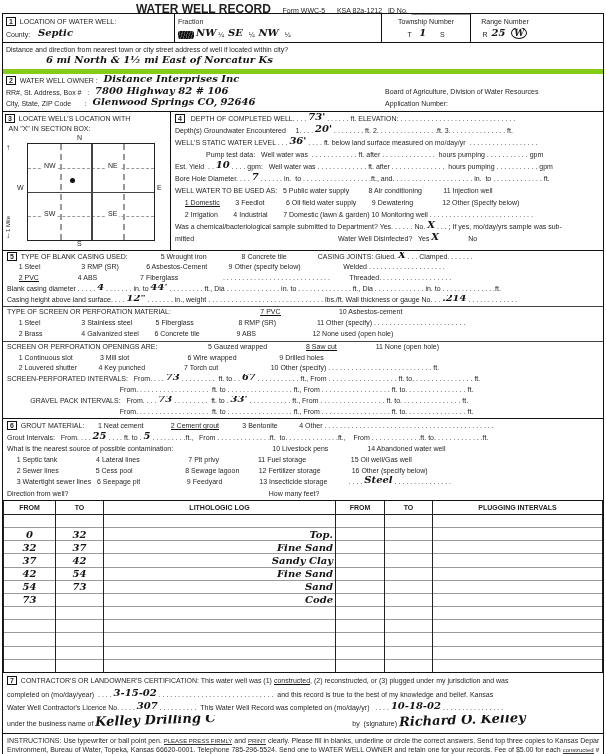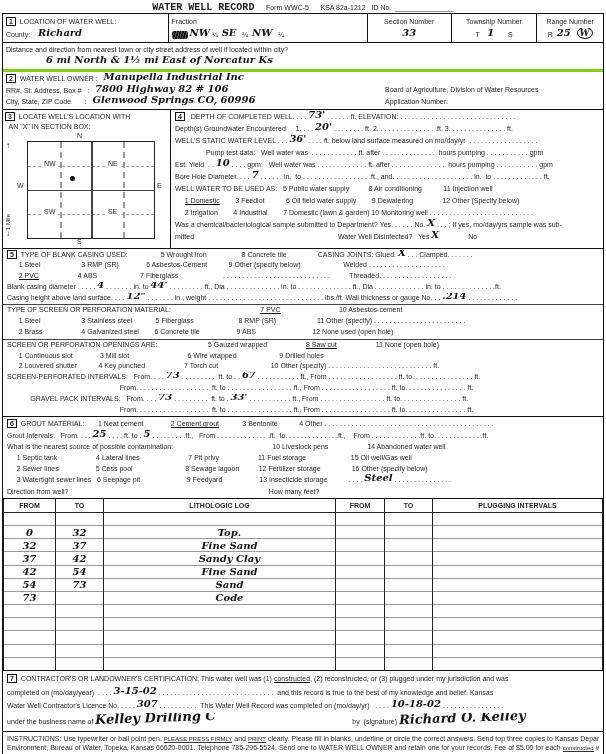--- a/index.html
+++ b/index.html
@@ -1,38 +1,38 @@
 <!DOCTYPE html>
 <html><head>
 <meta charset="utf-8">
 <style>
   html,body{margin:0;padding:0;background:#ffffff;}
   body{width:606px;height:754px;overflow:hidden;font-family:"Liberation Sans",sans-serif;color:#1f1f1f;}
   .titlebar{height:11px;text-align:center;font-size:7.5px;white-space:pre;padding-top:2px;}
   .form{border:1.5px solid #111;margin:0 2px;background:#fff;}
   .line{white-space:pre;overflow:hidden;font-size:7px;line-height:11px;height:11px;}
   .sp{font-size:7px;}
-  .sb{font-size:10px;font-weight:bold;font-family:Liberation Mono, monospace;}
+  .sb{font-size:12px;font-weight:bold;}
   .su{font-size:7px;border-bottom:1.5px solid #111;padding-bottom:0px;}
   .sh{font-family:"DejaVu Serif",serif;font-style:italic;font-weight:600;font-size:10px;line-height:5px;position:relative;top:-1px;color:#141414;}
   .sH{font-family:"DejaVu Serif",serif;font-style:italic;font-weight:700;font-size:13px;line-height:5px;position:relative;top:-2px;color:#141414;display:inline-block;transform:rotate(-2deg);}
   .sn{border:1px solid #111;padding:0 2px;font-weight:bold;font-size:7px;margin-right:2px;}
   .sc{font-family:"DejaVu Serif",serif;font-style:italic;font-weight:700;font-size:9px;border:1.5px solid #111;border-radius:50%;padding:0 2px;line-height:5px;position:relative;top:-1px;}
   .ss{display:inline-block;width:16px;height:8px;background:repeating-linear-gradient(105deg,#111 0 1.5px,#555 1.5px 2.5px);border-radius:2px;vertical-align:middle;margin-right:2px;}
   
   .b1{display:flex;border-bottom:1px solid #111;}
   .b1 .cell{border-right:1px solid #111;padding:1px 3px;}
   .b1 .cell:last-child{border-right:none;}
   .c-loc{width:165px;}
   .c-frac{width:200px;}
   .c-sec{width:80px;text-align:center;}
   .c-twn{width:82px;text-align:center;}
   .c-rng{width:62px;text-align:center;}
   .b1 .line{height:13px;line-height:13px;}
-  .dist{border-bottom:3px solid #84cc16;padding:1px 3px;}
+  .dist{border-bottom:5px solid #84cc16;padding:1px 3px;}
   .dist .line{height:12px;line-height:12px;}
   .dist .hwline{padding-left:40px;}
   .owner{display:flex;border-bottom:1px solid #111;padding:1px 3px;}
   .owner-left{flex:1;}
   .owner-right{width:215px;padding-top:11px;}
   .owner .line{height:11.5px;line-height:11.5px;}
   
   .row34{display:flex;border-bottom:1.5px solid #111;}
   .sec3{width:163px;border-right:1px solid #111;padding:2px 2px;}
   .sec3 .line{height:10px;line-height:10px;}
@@ -62,69 +62,65 @@
   .sec5{border-bottom:1.5px solid #111;padding:1px 4px;}
   .sec5 .line{height:10.8px;line-height:10.8px;}
   .divider{border-top:1px solid #444;margin:1px -4px 0;}
   .sec6{border-bottom:1.5px solid #111;padding:1px 4px;}
   .sec6 .line{height:11.2px;line-height:11.2px;}
   
   table.litho{border-collapse:collapse;width:100%;table-layout:fixed;}
   table.litho th{border:1px solid #222;border-top:none;font-size:7px;font-weight:bold;height:13px;padding:0;}
   table.litho td{border-left:1px solid #222;border-right:1px solid #222;border-top:1px solid #9a9a9a;height:12.2px;padding:0 2px;font-family:"DejaVu Serif",serif;font-style:italic;font-weight:600;font-size:10px;color:#141414;overflow:hidden;white-space:nowrap;}
   table.litho .c0,table.litho .c1,table.litho .c3,table.litho .c4{text-align:center;}
-  table.litho .c2,table.litho .c5{text-align:center;padding-left:22px;}
+  table.litho .c2,table.litho .c5{text-align:right;padding-left:22px;}
   col.w0{width:52px;}col.w1{width:48px;}col.w2{width:232px;}col.w3{width:49px;}col.w4{width:48px;}
   .sec7{border-top:1.5px solid #111;padding:1px 4px;}
   .sec7 .line{height:13.5px;line-height:13.5px;}
   .sec7 .sigline{height:17px;line-height:17px;}
   .instr{border-top:1px solid #111;padding:2px 4px 3px;}
   .instr .line{font-size:6px;height:9px;line-height:9px;color:#2a2a2a;}
   .instr .su{font-size:6px;border-bottom:0.5px solid #333;}
 </style>
 </head>
 <body>
 
 <div class="titlebar"><span class="sb">WATER WELL RECORD</span><span class="sp">      Form WWC-5      KSA 82a-1212   ID No.  </span><span class="sp">_______________</span></div>
 
 <div class="form">
 
   <div class="b1">
     <div class="cell c-loc">
       <div class="line"><span class="sn">1</span><span class="sp"> LOCATION OF WATER WELL:</span></div>
-      <div class="line"><span class="sp">County:    </span><span class="sh">Richard</span></div>
+      <div class="line"><span class="sp">County:    </span><span class="sh">Septic</span></div>
     </div>
     <div class="cell c-frac">
       <div class="line"><span class="sp">Fraction</span></div>
       <div class="line"><span class="ss"></span><span class="sh">NW</span><span class="sp"> ¼  </span><span class="sh">SE</span><span class="sp">   ¼  </span><span class="sh">NW</span><span class="sp">   ¼</span></div>
     </div>
-    <div class="cell c-sec">
-      <div class="line"><span class="sp">Section Number</span></div>
-      <div class="line"><span class="sh">33</span></div>
-    </div>
     <div class="cell c-twn">
       <div class="line"><span class="sp">Township Number</span></div>
       <div class="line"><span class="sp">T    </span><span class="sh">1</span><span class="sp">       S</span></div>
     </div>
     <div class="cell c-rng">
       <div class="line"><span class="sp">Range Number</span></div>
       <div class="line"><span class="sp">R  </span><span class="sh">25</span><span class="sp">   </span><span class="sc">W</span></div>
     </div>
   </div>
 
   <div class="dist">
     <div class="line"><span class="sp">Distance and direction from nearest town or city street address of well if located within city?</span></div>
     <div class="line hwline"><span class="sh">6 mi North &amp; 1½ mi East of Norcatur Ks</span></div>
   </div>
 
   <div class="owner">
     <div class="owner-left">
-      <div class="line"><span class="sn">2</span><span class="sp"> WATER WELL OWNER :   </span><span class="sh">Manupella Industrial Inc</span></div>
+      <div class="line"><span class="sn">2</span><span class="sp"> WATER WELL OWNER :   </span><span class="sh">Distance Interprises Inc</span></div>
       <div class="line"><span class="sp">RR#, St. Address, Box #   :   </span><span class="sh">7800 Highway 82 # 106</span></div>
-      <div class="line"><span class="sp">City, State, ZIP Code       :   </span><span class="sh">Glenwood Springs CO, 60996</span></div>
+      <div class="line"><span class="sp">City, State, ZIP Code       :   </span><span class="sh">Glenwood Springs CO, 92646</span></div>
     </div>
     <div class="owner-right">
       <div class="line"><span class="sp">Board of Agriculture, Division of Water Resources</span></div>
       <div class="line"><span class="sp">Application Number:</span></div>
     </div>
   </div>
 
   <div class="row34">
     <div class="sec3">
       <div class="line"><span class="sn">3</span><span class="sp"> LOCATE WELL'S LOCATION WITH</span></div>

